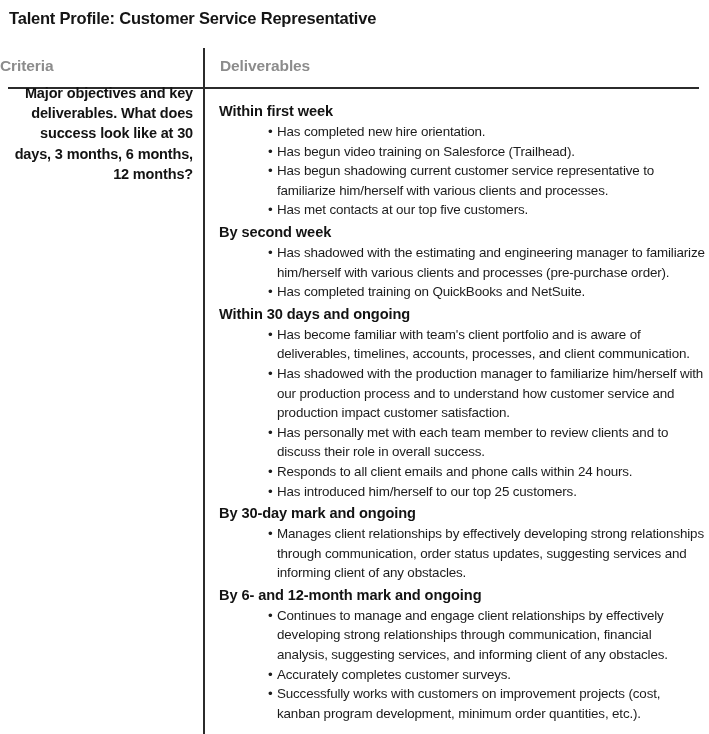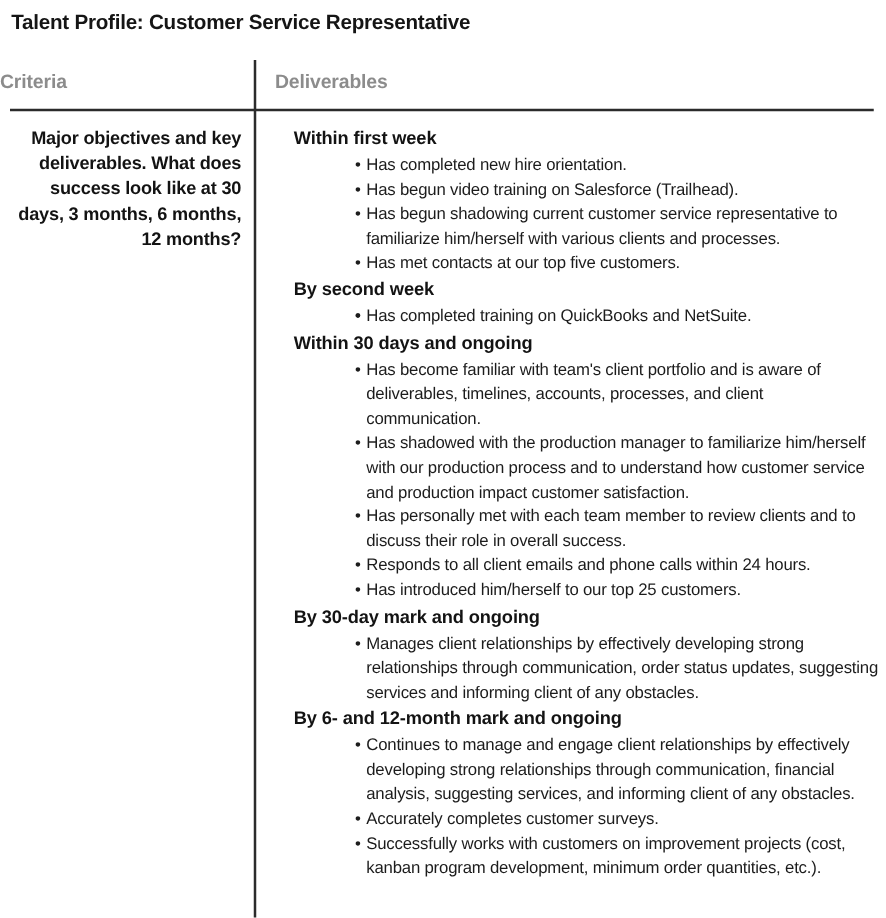--- a/index.html
+++ b/index.html
@@ -73,41 +73,40 @@
     top: 87px;
     width: 691px;
     height: 2.2px;
     background: #2b2b2b;
   }
 
   
   .criteria-cell {
     position: absolute;
     left: 0px;
-    top: 101px;
+    top: 83px;
     width: 193px;
     text-align: right;
     font-size: 14.5px;
     font-weight: bold;
     line-height: 20.2px;
     color: #131313;
     letter-spacing: -0.15px;
   }
 
   
   .deliverables-cell {
     position: absolute;
     left: 219px;
     top: 101px;
     width: 486px;
   }
 
   .section {
     margin-bottom: 2px;
-    margin-left: 16px;
   }
   .section-title {
     font-size: 14.6px;
     font-weight: bold;
     color: #131313;
     line-height: 20px;
     letter-spacing: -0.1px;
     margin-bottom: 1px;
   }
   .bullet-list {
@@ -154,21 +153,21 @@
         <ul class="bullet-list">
           <li class="bullet-item"><span class="dot">•</span><span>Has completed new hire orientation.</span></li>
           <li class="bullet-item"><span class="dot">•</span><span>Has begun video training on Salesforce (Trailhead).</span></li>
           <li class="bullet-item"><span class="dot">•</span><span>Has begun shadowing current customer service representative to familiarize him/herself with various clients and processes.</span></li>
           <li class="bullet-item"><span class="dot">•</span><span>Has met contacts at our top five customers.</span></li>
         </ul>
       </div>
       <div class="section">
         <div class="section-title">By second week</div>
         <ul class="bullet-list">
-          <li class="bullet-item"><span class="dot">•</span></li>
+          <li class="bullet-item"><span class="dot">•</span><span>Has shadowed with the estimating and engineering manager to familiarize him/herself with various clients and processes (pre-purchase order).</span></li>
           <li class="bullet-item"><span class="dot">•</span><span>Has completed training on QuickBooks and NetSuite.</span></li>
         </ul>
       </div>
       <div class="section">
         <div class="section-title">Within 30 days and ongoing</div>
         <ul class="bullet-list">
           <li class="bullet-item"><span class="dot">•</span><span>Has become familiar with team's client portfolio and is aware of deliverables, timelines, accounts, processes, and client communication.</span></li>
           <li class="bullet-item"><span class="dot">•</span><span>Has shadowed with the production manager to familiarize him/herself with our production process and to understand how customer service and production impact customer satisfaction.</span></li>
           <li class="bullet-item"><span class="dot">•</span><span>Has personally met with each team member to review clients and to discuss their role in overall success.</span></li>
           <li class="bullet-item"><span class="dot">•</span><span>Responds to all client emails and phone calls within 24 hours.</span></li>

